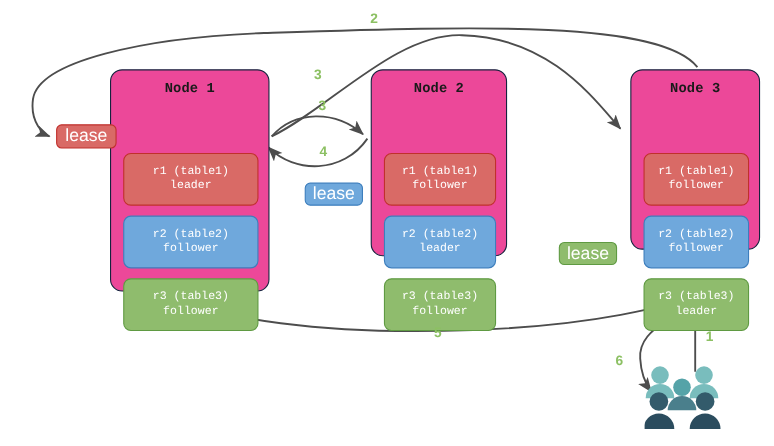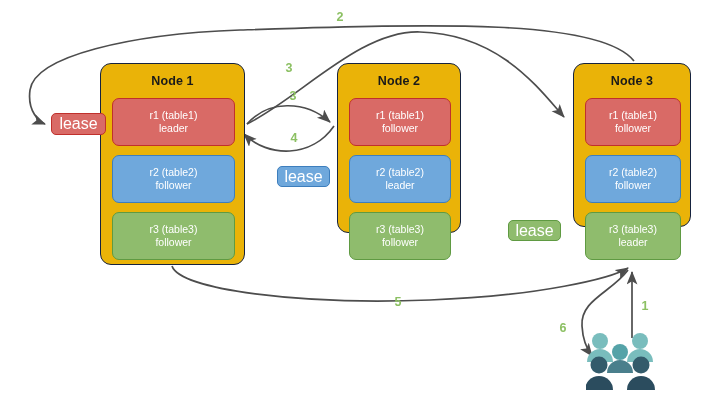--- a/index.html
+++ b/index.html
@@ -23,21 +23,22 @@
     top: 0;
     width: 704px;
     height: 405px;
     pointer-events: none;
   }
   .node-box {
     position: absolute;
     box-sizing: border-box;
     border: 1.6px solid #16233f;
     border-radius: 11px;
-    background: #eab308;
+    background: #ec4899;
+    font-family: Liberation Mono, monospace;
   }
   .node-title {
     position: absolute;
     left: 0;
     right: 0;
     top: 10px;
     text-align: center;
     font-size: 12.5px;
     font-weight: bold;
     color: #1a1a1a;
@@ -48,20 +49,21 @@
     box-sizing: border-box;
     border-radius: 7px;
     display: flex;
     flex-direction: column;
     align-items: center;
     justify-content: center;
     color: #ffffff;
     font-size: 10.5px;
     line-height: 13px;
     text-align: center;
+    margin-top: 41px;
   }
   .replica .ln {
     display: block;
     white-space: nowrap;
   }
   .lease-box {
     position: absolute;
     box-sizing: border-box;
     border-radius: 5px;
     display: flex;

